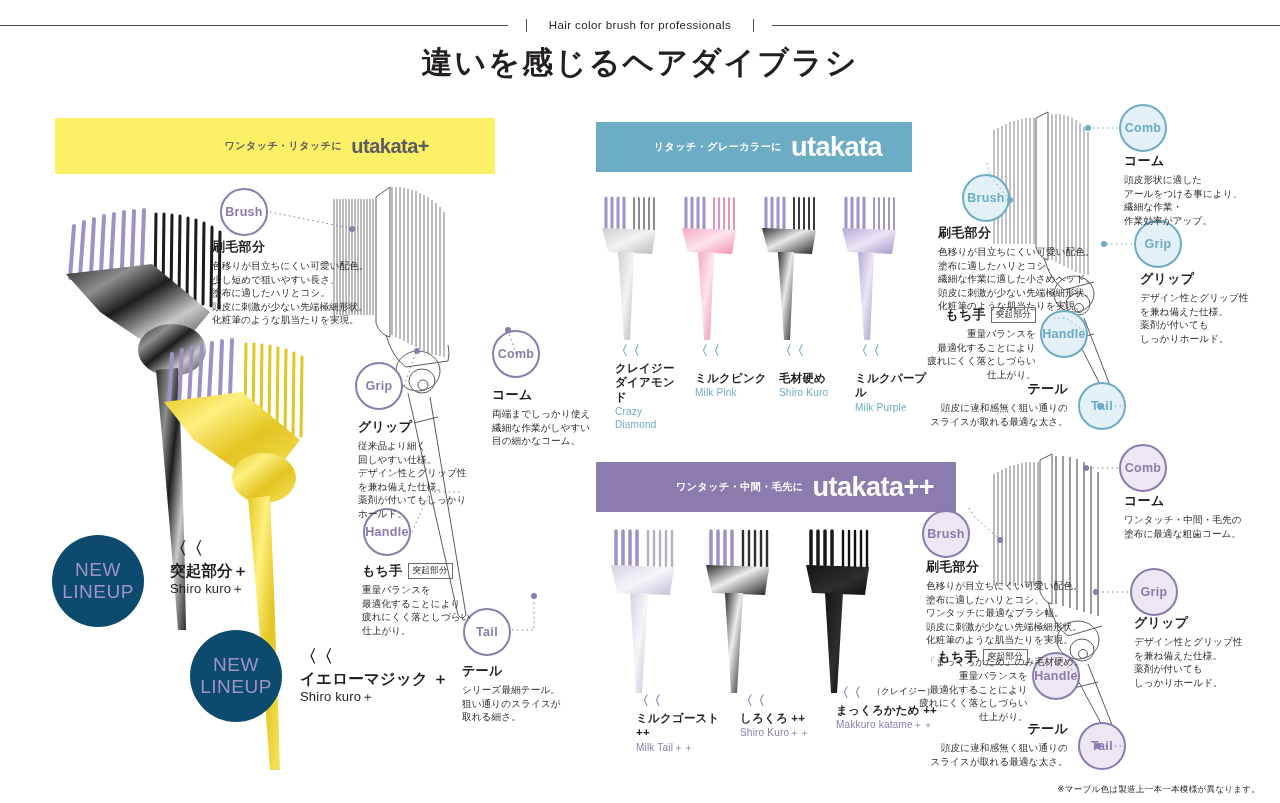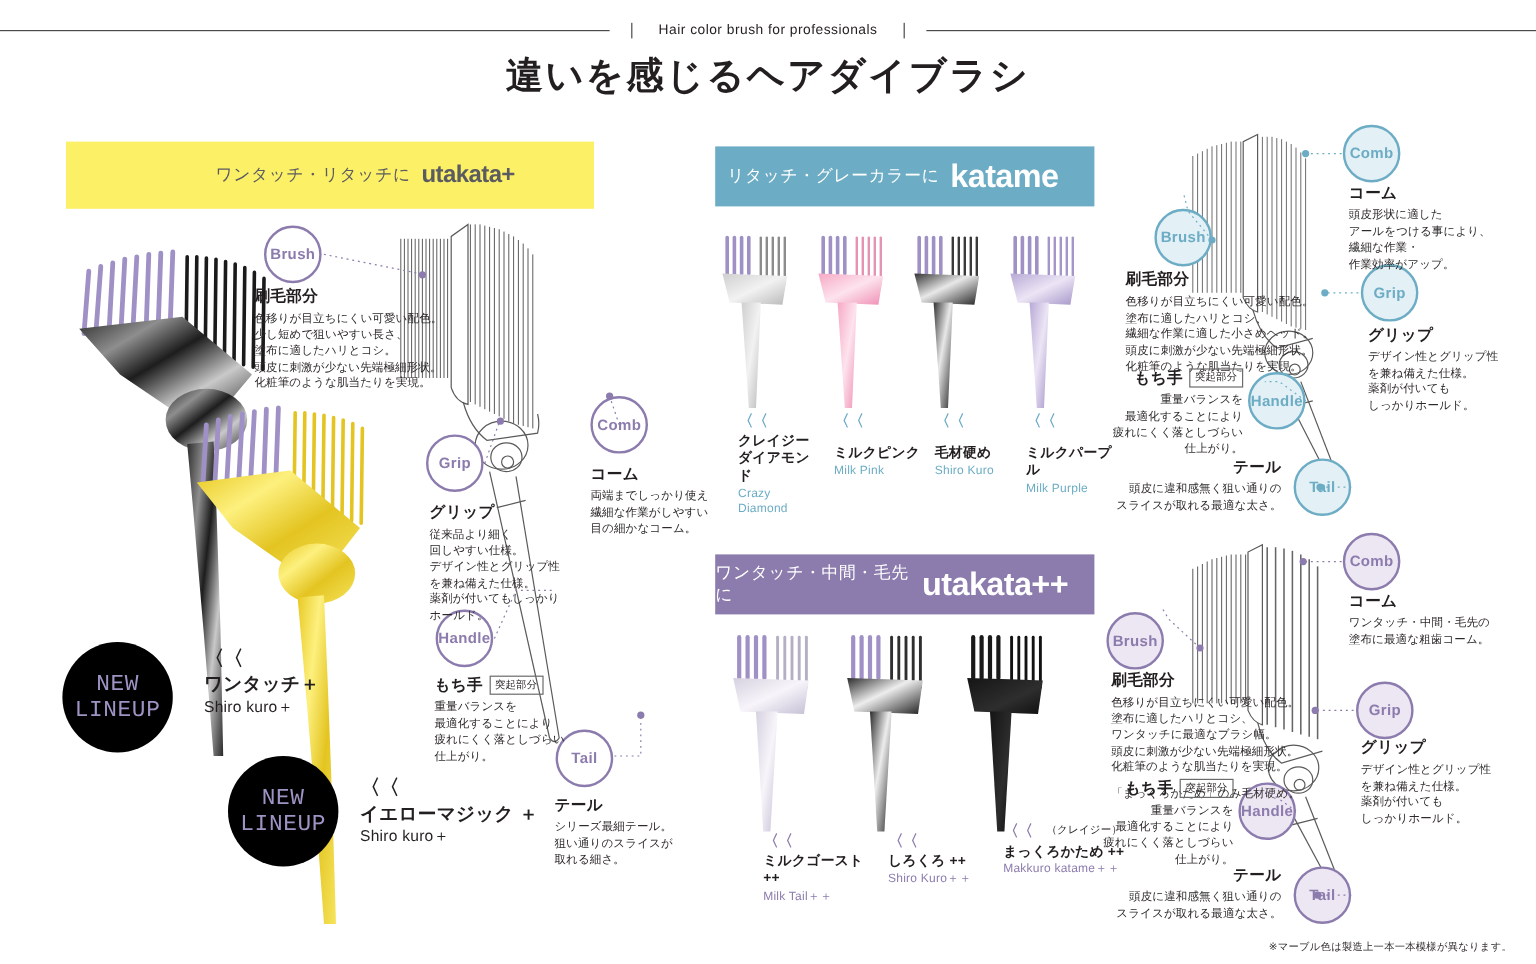--- a/index.html
+++ b/index.html
@@ -16,28 +16,28 @@
   .ribbon .tick{width:1px;height:13px;background:#4a4a4a;margin:0 18px;}
   .ribbon .rtxt{font-size:11.5px;letter-spacing:.4px;color:#231f20;white-space:nowrap;padding:0 4px;}
 
   .page-title{
     position:absolute;left:0;top:42px;width:1280px;text-align:center;
     font-size:31px;font-weight:bold;letter-spacing:2px;color:#231f20;
   }
 
   
   .bar{position:absolute;display:flex;align-items:center;justify-content:flex-end;}
-  .bar .lead{font-size:14px;font-weight:normal;letter-spacing:.5px;margin-right:9px;}
+  .bar .lead{font-size:10px;font-weight:bold;letter-spacing:.5px;margin-right:9px;}
   .bar .logo{font-size:27px;font-weight:bold;letter-spacing:-.5px;line-height:1;}
   .bar.yellow{left:55px;top:118px;width:440px;height:56px;background:#FCF066;color:#5b5b62;}
   .bar.yellow .logo{font-size:20px;margin-right:66px;}
   .bar.yellow .lead{color:#5b5b62;}
   .bar.teal{left:596px;top:122px;width:316px;height:50px;background:#6CACC4;color:#ffffff;}
   .bar.teal .logo{font-size:27px;margin-right:30px;}
-  .bar.purple{left:596px;top:462px;width:316px;height:50px;background:#8C7BAD;color:#ffffff;}
+  .bar.purple{left:596px;top:462px;width:360px;height:50px;background:#8C7BAD;color:#ffffff;}
   .bar.purple .logo{font-size:27px;margin-right:22px;}
 
   
   .badge{
     position:absolute;border-radius:50%;display:flex;align-items:center;justify-content:center;
     font-size:12.5px;font-weight:bold;letter-spacing:.3px;box-sizing:border-box;
   }
   .badge.p{width:48px;height:48px;border:2px solid #8C7BAD;color:#8C7BAD;background:#ffffff;}
   .badge.t{width:48px;height:48px;border:2px solid #6CACC4;color:#6CACC4;background:#E3F0F5;}
   .badge.pp{width:48px;height:48px;border:2px solid #8C7BAD;color:#8C7BAD;background:#EDE7F3;}
@@ -47,23 +47,23 @@
   .ann .h{font-size:13px;font-weight:bold;margin-bottom:3px;letter-spacing:.3px;}
   .ann .b{font-size:9.6px;line-height:1.42;letter-spacing:.1px;color:#2e2a2b;}
   .ann.right .h,.ann.right .b{text-align:right;}
   .tagbox{
     display:inline-block;border:1px solid #6b6b6b;font-size:8.6px;font-weight:normal;
     padding:1px 4px;margin-left:5px;vertical-align:2px;letter-spacing:.2px;
   }
 
   
   .newlineup{
-    position:absolute;border-radius:50%;background:#000000;color:#9f93c4;
+    position:absolute;border-radius:50%;background:#0c4a6e;color:#9f93c4;
     display:flex;align-items:center;justify-content:center;text-align:center;
-    font-size:19px;line-height:1.18;letter-spacing:.5px;font-family:Liberation Mono, monospace;
+    font-size:19px;line-height:1.18;letter-spacing:.5px;
   }
 
   
   .cap{position:absolute;}
   .cap .chev{font-size:13px;font-weight:bold;line-height:1;margin-bottom:4px;letter-spacing:-1px;}
   .cap .jp{font-size:11.5px;font-weight:bold;line-height:1.25;letter-spacing:.2px;}
   .cap .en{font-size:10px;line-height:1.3;letter-spacing:.2px;margin-top:1px;}
   .cap .note{font-size:8.8px;letter-spacing:.1px;}
   .cap.teal .chev,.cap.teal .en{color:#6CACC4;}
   .cap.purple .chev,.cap.purple .en{color:#8C7BAD;}
@@ -269,32 +269,32 @@
 取れる細さ。</div>
   </div>
 
   <div class="newlineup" style="left:52px;top:535px;width:92px;height:92px;white-space:pre-line;">NEW
 LINEUP</div>
   <div class="newlineup" style="left:190px;top:630px;width:92px;height:92px;white-space:pre-line;">NEW
 LINEUP</div>
 
   <div class="cap big" style="left:170px;top:540px;">
     <div class="chev">〈〈</div>
-    <div class="jp">ワンタッチ＋</div>
+    <div class="jp">突起部分＋</div>
     <div class="en">Shiro kuro＋</div>
   </div>
   <div class="cap big" style="left:300px;top:648px;">
     <div class="chev">〈〈</div>
     <div class="jp">イエローマジック ＋</div>
     <div class="en">Shiro kuro＋</div>
   </div>
 
   <div class="bar teal">
     <span class="lead">リタッチ・グレーカラーに</span>
-    <span class="logo">katame</span>
+    <span class="logo">utakata</span>
   </div>
 
   <svg class="svgwrap" style="left:600px;top:192px;width:320px;height:150px;" viewBox="0 0 320 150">
     <defs>
       <linearGradient id="gSil" x1="0" y1="0" x2="1" y2="1">
           <stop offset="0%" stop-color="#cfcfcf"></stop>
           <stop offset="50%" stop-color="#f2f2f2"></stop>
           <stop offset="100%" stop-color="#b9b9b9"></stop>
         </linearGradient>
       <linearGradient id="gPink" x1="0" y1="0" x2="1" y2="1">

